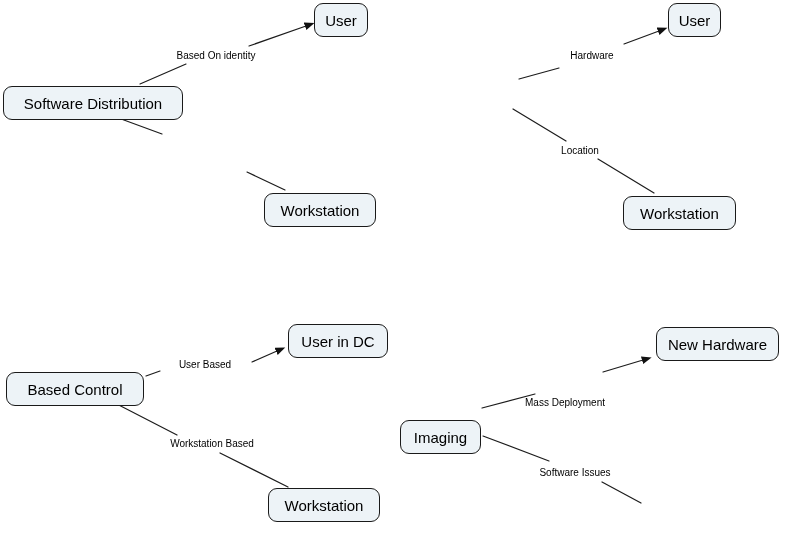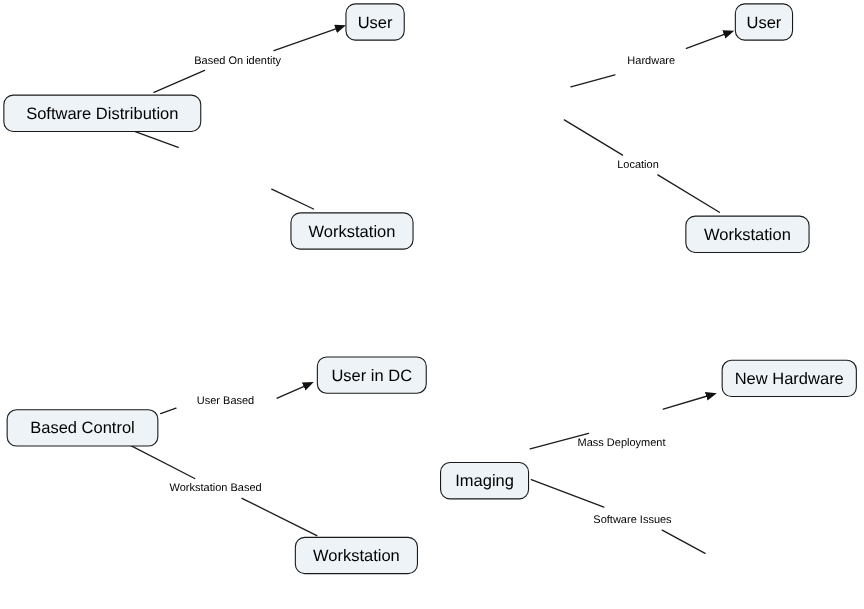--- a/index.html
+++ b/index.html
@@ -84,20 +84,20 @@
 
   <div class="node" style="left:668px; top:3px;   width:53px;  height:25px;">User</div>
   <div class="node" style="left:623px; top:196px; width:113px; height:27px;">Workstation</div>
   <div class="link-label" style="left:557px; top:47px;  width:70px;">Hardware</div>
   <div class="link-label" style="left:545px; top:142px; width:70px;">Location</div>
 
   <div class="node" style="left:6px;   top:372px; width:138px; height:28px;">Based Control</div>
   <div class="node" style="left:288px; top:324px; width:100px; height:29px;">User in DC</div>
   <div class="node" style="left:268px; top:488px; width:112px; height:28px;">Workstation</div>
   <div class="link-label" style="left:160px; top:356px; width:90px;">User Based</div>
-  <div class="link-label" style="left:124px; top:435px; width:144px;">Workstation Based</div>
+  <div class="link-label" style="left:140px; top:435px; width:144px;">Workstation Based</div>
 
   <div class="node" style="left:400px; top:420px; width:81px;  height:29px;">Imaging</div>
   <div class="node" style="left:656px; top:327px; width:123px; height:28px;">New Hardware</div>
   <div class="link-label" style="left:495px; top:374px; width:140px;margin-top:20px;">Mass Deployment</div>
   <div class="link-label" style="left:515px; top:464px; width:120px;">Software Issues</div>
 
 </div>
 
 </body></html>

